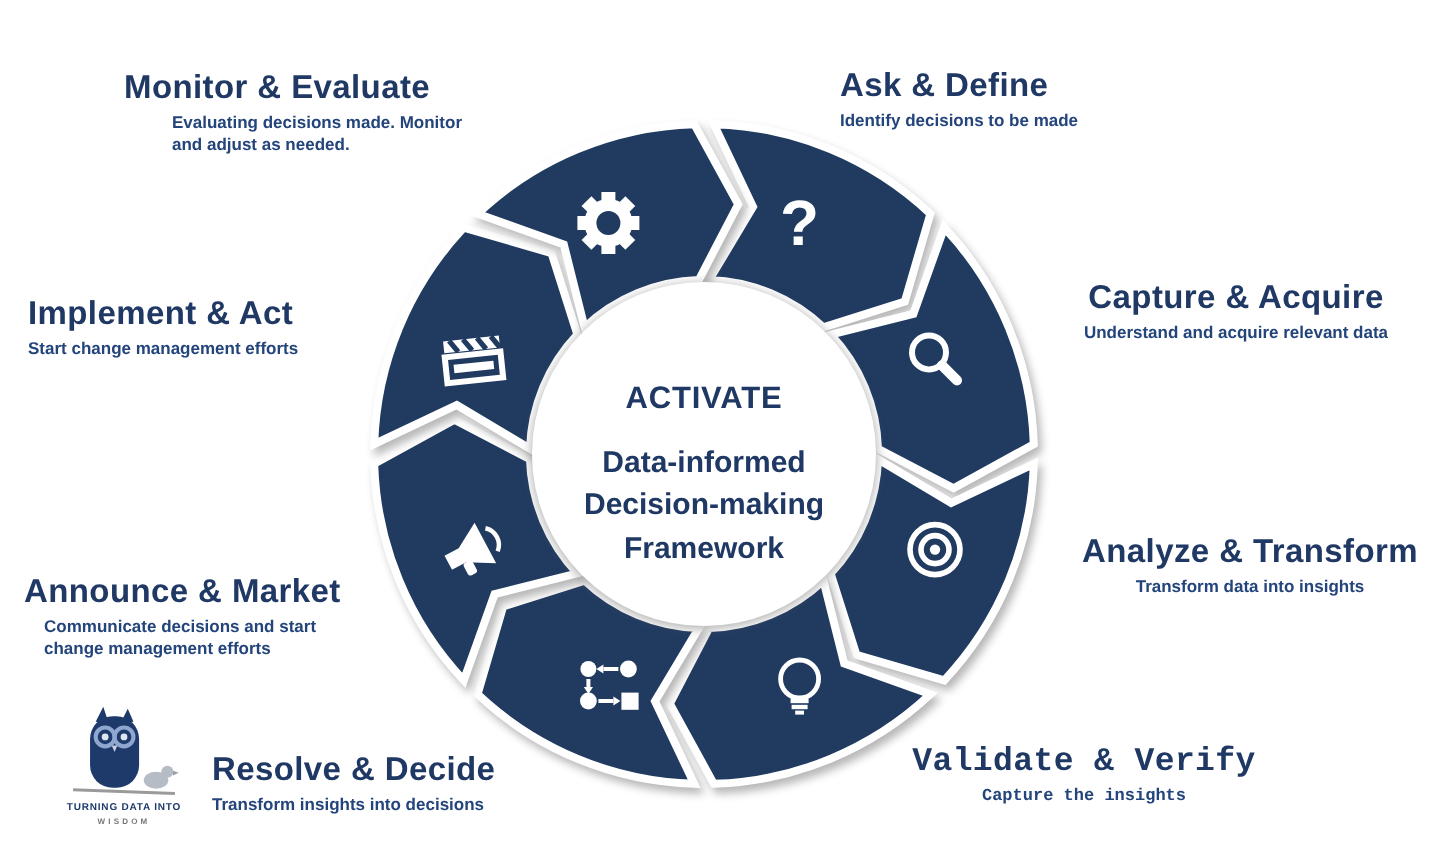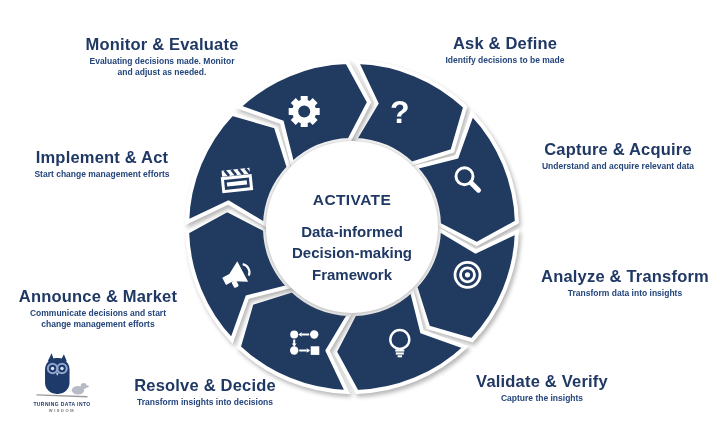--- a/index.html
+++ b/index.html
@@ -3,21 +3,21 @@
 <meta charset="utf-8">
 <style>
   html,body{margin:0;padding:0;background:#ffffff;font-family:"Liberation Sans",sans-serif;}
   .canvas{position:relative;width:720px;height:433px;background:#ffffff;overflow:hidden;}
   #ring{position:absolute;left:0;top:0;}
   .seg{stroke:#ffffff;stroke-width:4;filter:drop-shadow(2px 3px 2px rgba(96,96,96,.45));}
   .hub{fill:#ffffff;filter:drop-shadow(0px 1px 3px rgba(90,90,90,.55));}
   .label{position:absolute;color:#1F3864;}
   .label .hd{margin:0;font-size:16.5px;font-weight:800;letter-spacing:.2px;line-height:1.15;}
   .label .sub{margin:2px 0 0;font-size:8.5px;font-weight:700;color:#24457C;line-height:1.3;}
-  .ta-c{text-align:center;}
+  .ta-c{text-align:left;}
   .ta-l{text-align:center;}
   .center-text{position:absolute;left:252px;top:179px;width:200px;text-align:center;color:#1F3864;}
   .center-text .big{margin:12px;font-size:15.5px;font-weight:800;letter-spacing:.4px;}
   .center-text .line{font-size:15px;font-weight:700;line-height:1.42;}
   .logo{position:absolute;left:16px;top:352px;width:92px;text-align:center;}
   .logo svg{display:block;margin:0 auto;}
   .logo .l1{font-size:5px;font-weight:800;color:#1d3a6b;letter-spacing:.4px;margin-top:1px;}
   .logo .l2{font-size:4px;font-weight:700;color:#777;letter-spacing:1.6px;margin-top:1px;}
   .sub.narrow{max-width:152px;margin-left:auto;margin-right:auto;}
 </style>
@@ -112,21 +112,21 @@
   <div class="label ta-l" style="left:518px;top:140px;width:200px;">
     <div class="hd">Capture &amp; Acquire</div>
     <p class="sub">Understand and acquire relevant data</p>
   </div>
 
   <div class="label ta-l" style="left:529px;top:267px;width:192px;">
     <div class="hd">Analyze &amp; Transform</div>
     <p class="sub">Transform data into insights</p>
   </div>
 
-  <div class="label ta-l" style="left:447px;top:372px;width:190px;">
+  <div class="label ta-l" style="left:447px;top:372px;width:190px;font-family:Liberation Mono, monospace;">
     <div class="hd">Validate &amp; Verify</div>
     <p class="sub">Capture the insights</p>
   </div>
 
   <div class="label ta-c" style="left:106px;top:376px;width:198px;">
     <div class="hd">Resolve &amp; Decide</div>
     <p class="sub">Transform insights into decisions</p>
   </div>
 
   <div class="label ta-c" style="left:12px;top:287px;width:172px;">

